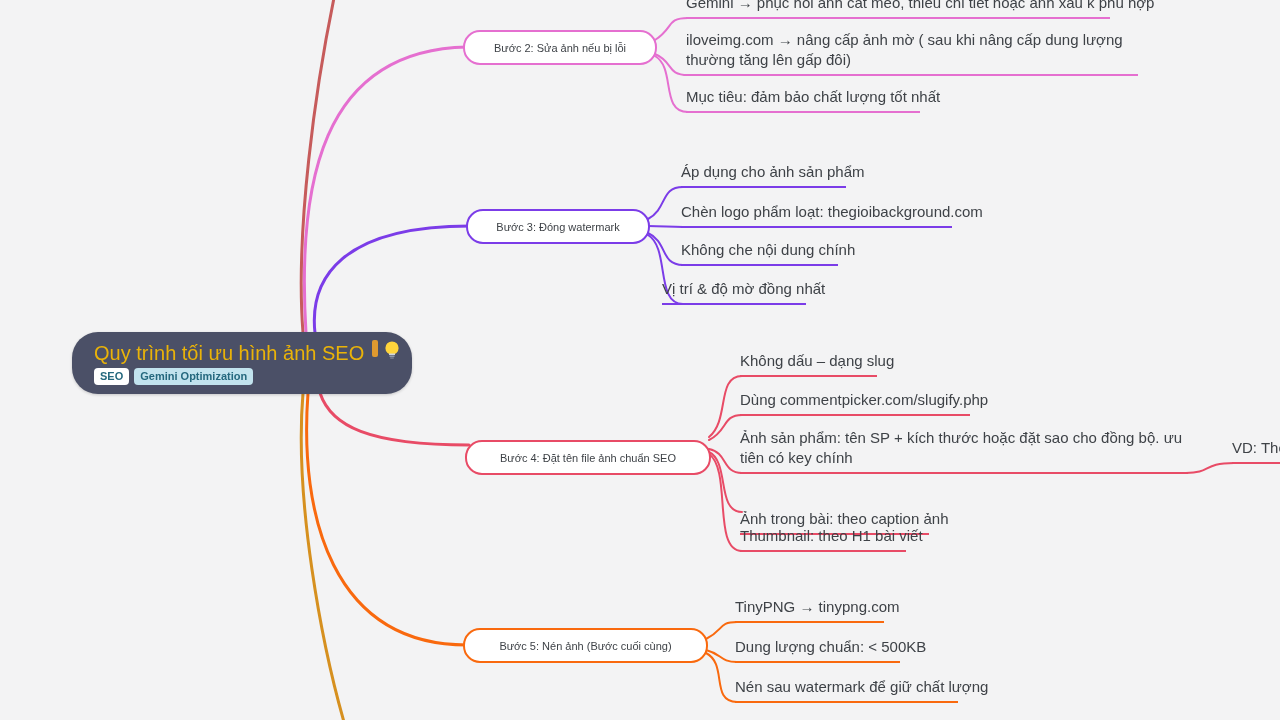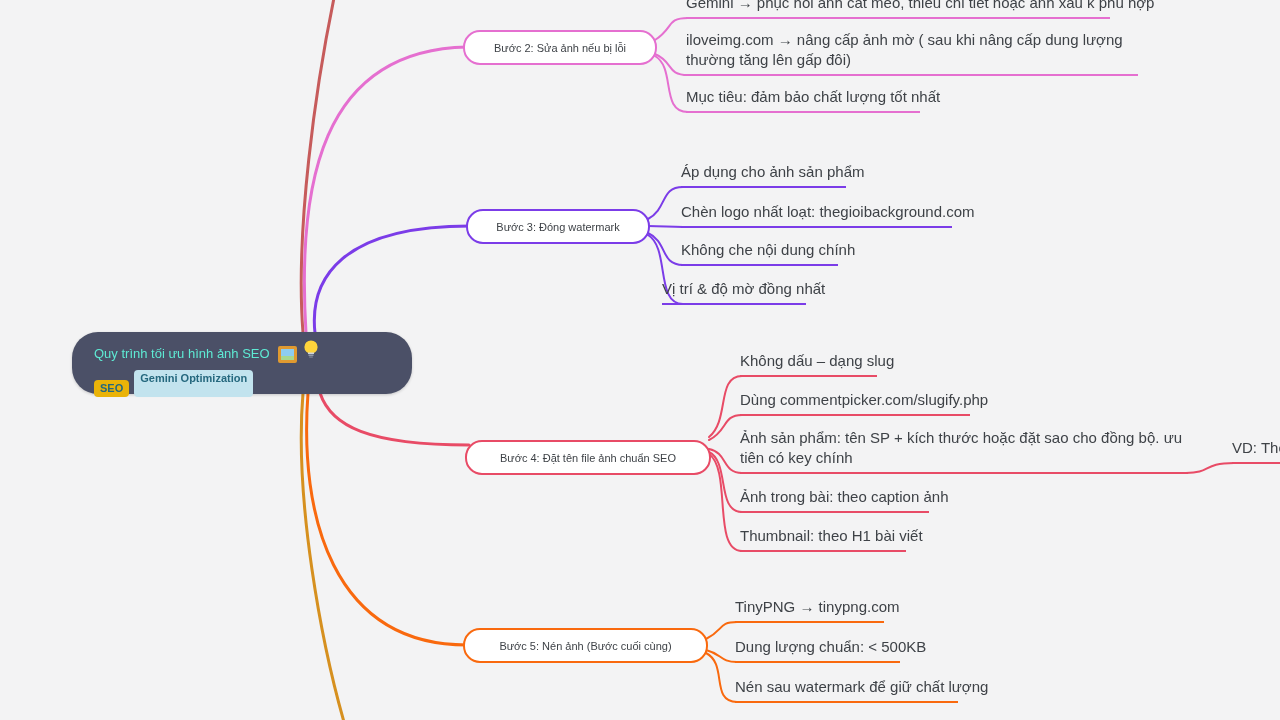--- a/index.html
+++ b/index.html
@@ -13,22 +13,22 @@
   .links { position:absolute; left:0; top:0; z-index:0; }
   .links path { fill:none; stroke-linecap:round; }
 
   
   .root {
     position:absolute; left:72px; top:332px; width:340px; height:62px;
     border-radius:26px; padding:8px 18px 0 22px; z-index:2;
     box-shadow:0 1px 3px rgba(0,0,0,.18);
   }
   .root-title {
-    color:#5eead4; font-size:13px; line-height:26px;
-    display:flex; align-items:center; white-space:nowrap;
+    color:#eab308; font-size:20px; line-height:26px;
+    display:flex; white-space:nowrap;
   }
   .pic-icon {
     display:inline-block; width:19px; height:17px; margin-left:8px;
     border:3px solid #e09a30; border-radius:2px;
     background:linear-gradient(180deg,#8ecdf0 60%, #a9d88f 60%);
   }
   .bulb-icon { display:inline-block; margin-left:6px; }
   .tags { display:flex; gap:5px; margin-top:2px; }
   .tag {
     font-size:11px; font-weight:bold; line-height:14px;
@@ -93,41 +93,41 @@
     <span class="bulb-icon">
       <svg width="16" height="19" viewBox="0 0 16 19">
         <circle cx="8" cy="7" r="6.6" fill="#ffd43b"></circle>
         <path d="M5 12.5 h6 v1.5 h-6 z" fill="#cfd4dd"></path>
         <path d="M5.5 14.5 h5 v1.4 h-5 z" fill="#9aa2b1"></path>
         <path d="M6.2 16.4 h3.6 v1.3 h-3.6 z" fill="#7e8696"></path>
       </svg>
     </span>
   </div>
   <div class="tags">
-    <span class="tag" style="background: #eab308; color: rgb(37, 104, 126); margin-top: 10px;">SEO</span>
+    <span class="tag" style="background: #ffffff; color: rgb(37, 104, 126);">SEO</span>
     <span class="tag" style="background: rgb(194, 227, 238); color: rgb(37, 104, 126);">Gemini Optimization</span>
   </div>
 </div>
 
 <div class="topic" style="left: 463px; top: 30px; width: 194px; border-color: rgb(229, 111, 208);">Bước 2: Sửa ảnh nếu bị lỗi</div>
 <div class="topic" style="left: 466px; top: 209px; width: 184px; border-color: rgb(123, 60, 232);">Bước 3: Đóng watermark</div>
 <div class="topic" style="left: 465px; top: 428px; width: 246px; border-color: rgb(232, 75, 102); margin-top: 12px;">Bước 4: Đặt tên file ảnh chuẩn SEO</div>
 <div class="topic" style="left: 463px; top: 628px; width: 245px; border-color: rgb(249, 105, 14);">Bước 5: Nén ảnh (Bước cuối cùng)</div>
 
 <div class="leaf" style="left: 686px; top: -7px; width: 424px; border-color: rgb(229, 111, 208);">Gemini → phục hồi ảnh cắt méo, thiếu chi tiết hoặc ảnh xấu k phù hợp</div>
 <div class="leaf wrap" style="left: 686px; top: 30px; width: 452px; border-color: rgb(229, 111, 208);">iloveimg.com → nâng cấp ảnh mờ ( sau khi nâng cấp dung lượng thường tăng lên gấp đôi)</div>
 <div class="leaf" style="left: 686px; top: 87px; width: 234px; border-color: rgb(229, 111, 208);">Mục tiêu: đảm bảo chất lượng tốt nhất</div>
 
 <div class="leaf" style="left: 681px; top: 162px; width: 165px; border-color: rgb(123, 60, 232);">Áp dụng cho ảnh sản phẩm</div>
-<div class="leaf" style="left: 681px; top: 202px; width: 271px; border-color: rgb(123, 60, 232);">Chèn logo nhất loạt: thegioibackground.com</div>
+<div class="leaf" style="left: 681px; top: 202px; width: 271px; border-color: rgb(123, 60, 232);">Chèn logo phẩm loạt: thegioibackground.com</div>
 <div class="leaf" style="left: 681px; top: 240px; width: 157px; border-color: rgb(123, 60, 232);">Không che nội dung chính</div>
 <div class="leaf" style="left: 662px; top: 279px; width: 144px; border-color: rgb(123, 60, 232);">Vị trí &amp; độ mờ đồng nhất</div>
 
 <div class="leaf" style="left: 740px; top: 351px; width: 137px; border-color: rgb(232, 75, 102);">Không dấu – dạng slug</div>
 <div class="leaf" style="left: 740px; top: 390px; width: 230px; border-color: rgb(232, 75, 102);">Dùng commentpicker.com/slugify.php</div>
 <div class="leaf wrap" style="left: 740px; top: 428px; width: 448px; border-color: rgb(232, 75, 102);">Ảnh sản phẩm: tên SP + kích thước hoặc đặt sao cho đồng bộ. ưu tiên có key chính</div>
 <div class="leaf" style="left: 1232px; top: 438px; width: 60px; border-color: rgb(232, 75, 102);">VD: The</div>
-<div class="leaf" style="left: 740px; top: 487px; width: 189px; border-color: rgb(232, 75, 102); text-align: right;">Ảnh trong bài: theo caption ảnh</div>
+<div class="leaf" style="left: 740px; top: 509px; width: 189px; border-color: rgb(232, 75, 102); text-align: right;">Ảnh trong bài: theo caption ảnh</div>
 <div class="leaf" style="left: 740px; top: 526px; width: 166px; border-color: rgb(232, 75, 102);">Thumbnail: theo H1 bài viết</div>
 
 <div class="leaf" style="left: 735px; top: 597px; width: 149px; border-color: rgb(249, 105, 14);">TinyPNG → tinypng.com</div>
 <div class="leaf" style="left: 735px; top: 637px; width: 165px; border-color: rgb(249, 105, 14);">Dung lượng chuẩn: &lt; 500KB</div>
 <div class="leaf" style="left: 735px; top: 677px; width: 223px; border-color: rgb(249, 105, 14); text-align: center;">Nén sau watermark để giữ chất lượng</div>
 
 </body></html>

